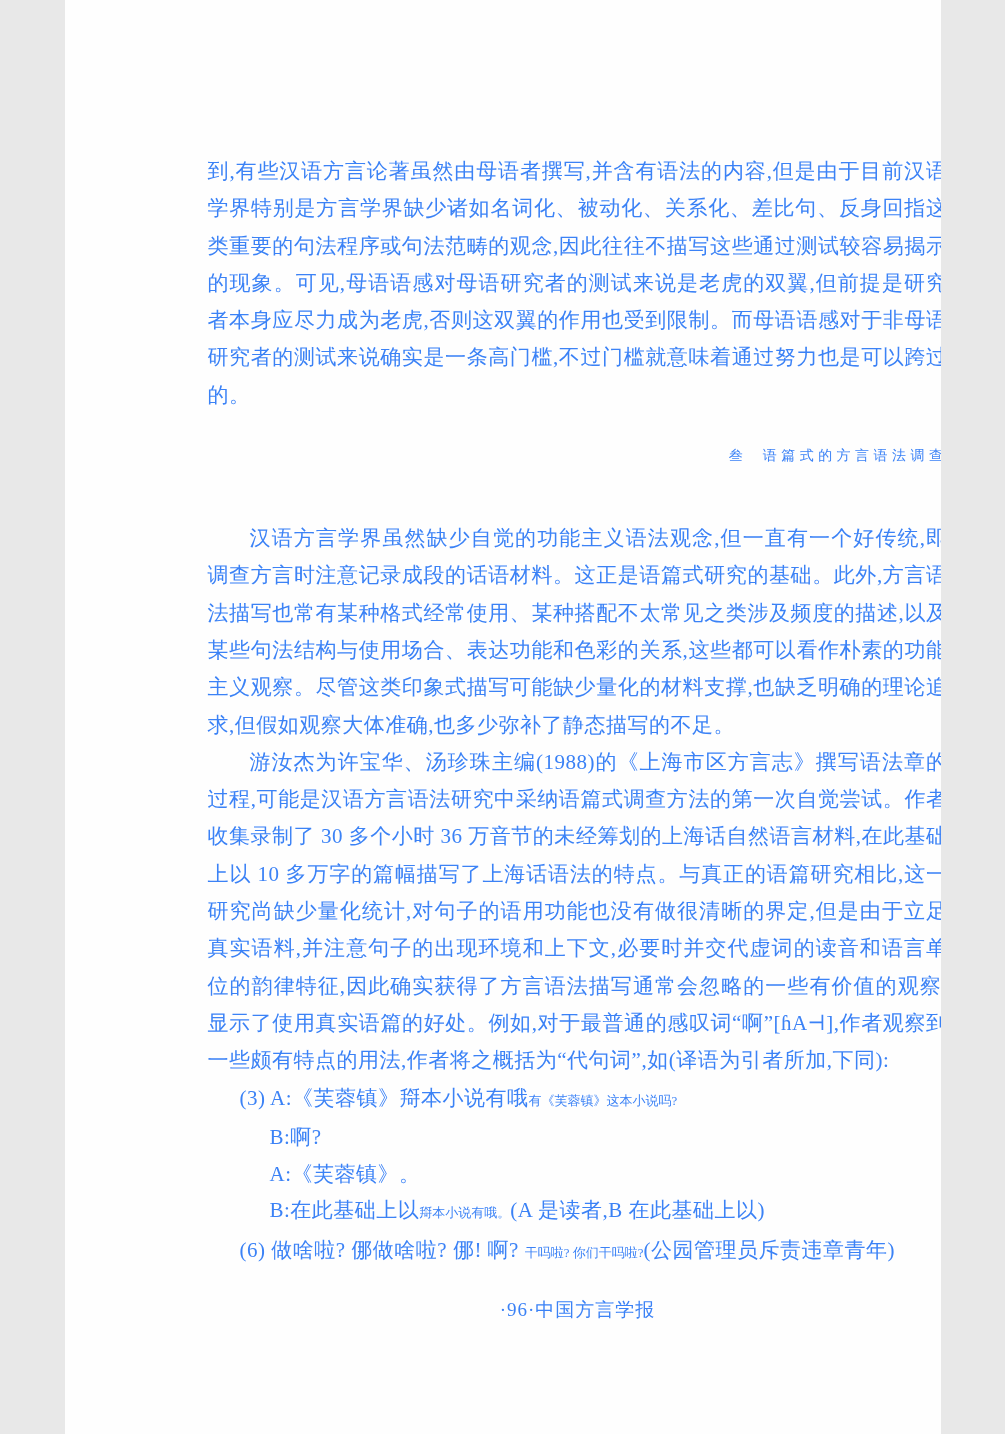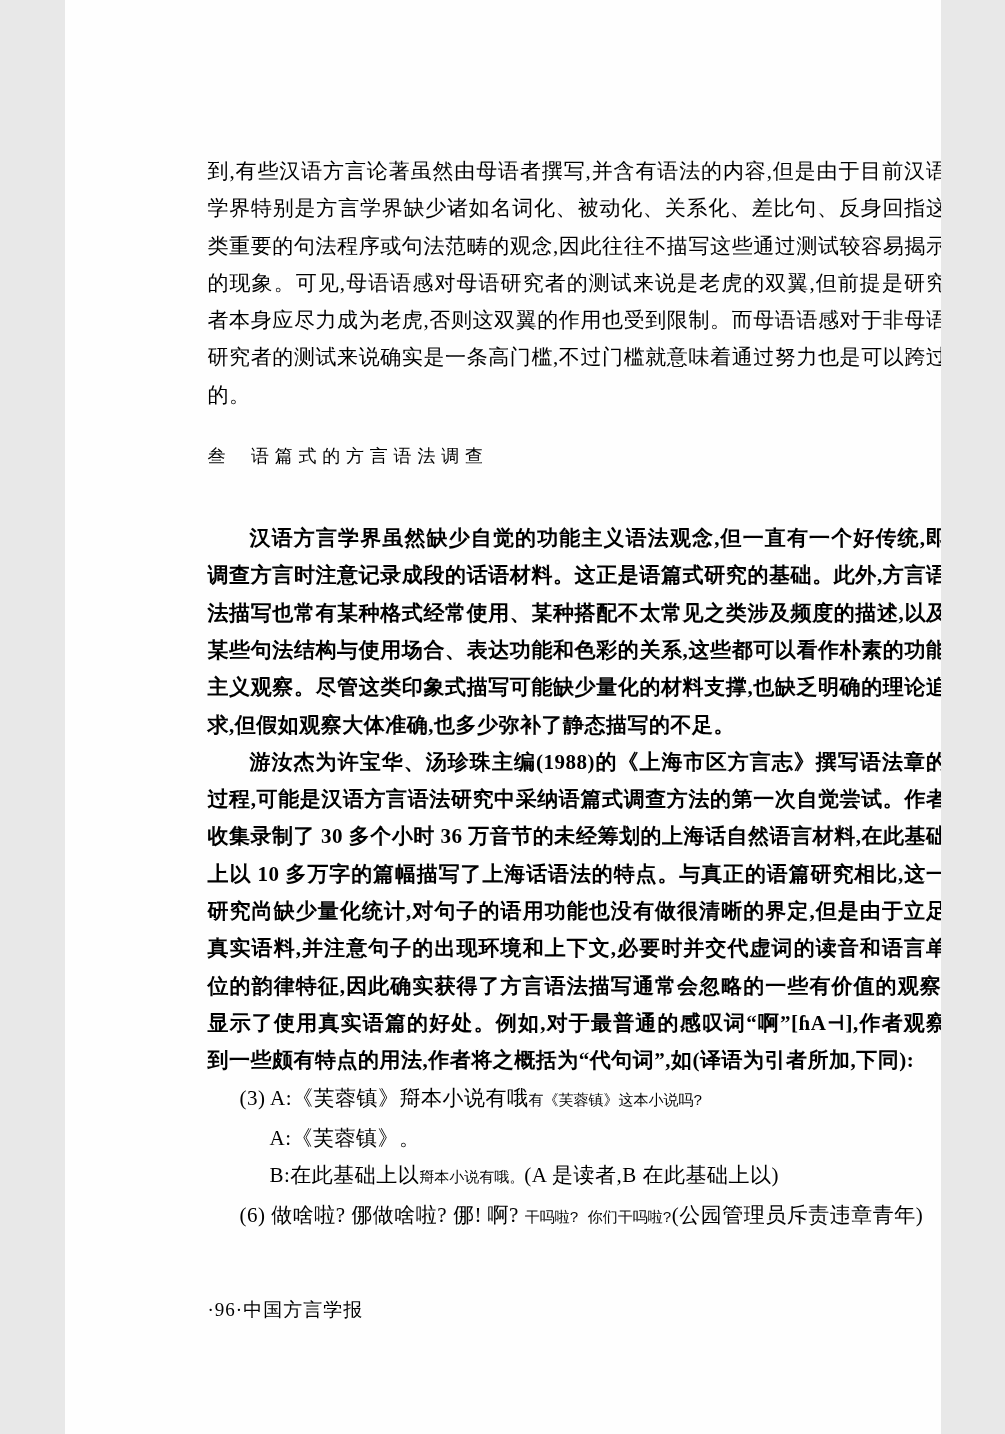--- a/index.html
+++ b/index.html
@@ -3,65 +3,65 @@
 <meta charset="utf-8">
 <style>
   html, body { margin: 0; padding: 0; }
   body { background: #e8e8e8; }
   .page {
     position: relative;
     width: 876px;
     height: 1434px;
     margin: 0 auto;
     background: #fefefe;
-    color: #000000;
+    color: #3b82f6;
     font-family: "Liberation Serif", "DejaVu Serif", serif;
     overflow: hidden;
   }
   .content {
     position: absolute;
     left: 143px;
     top: 153px;
     width: 740px;
   }
   .body-par {
     margin: 0;
     font-size: 21px;
     line-height: 37.3px;
     text-align: justify;
     text-justify: inter-ideograph;
     letter-spacing: 0.5px;
   }
-  .indent { text-indent: 2em; font-weight: bold; }
+  .indent { text-indent: 2em; }
   .section-heading {
     margin: 27px 0 49px 0;
-    text-align: left;
-    font-size: 18px;
+    text-align: right;
+    font-size: 14px;
     font-weight: 500;
     letter-spacing: 0.32em;
     line-height: 30px;
   }
   .section-heading .num { margin-right: 1.1em; }
   .example-block { margin-left: 32px; }
   .ex-line {
     margin: 0;
     font-size: 21px;
     line-height: 36.6px;
     letter-spacing: 0.5px;
     text-align: left;
   }
   .ex-cont { margin-left: 30px; }
-  .gloss { font-size: 15px; letter-spacing: 0; font-family: Liberation Mono, monospace; }
+  .gloss { font-size: 13px; letter-spacing: 0; }
   .footer {
     position: absolute;
     left: 143px;
     top: 1297px;
     width: 740px;
     display: flex;
-    justify-content: flex-start;
+    justify-content: center;
     align-items: baseline;
     font-size: 19px;
     letter-spacing: 1px;
   }
 </style>
 </head>
 <body>
 
 <div class="page">
   <div class="content">
@@ -71,20 +71,21 @@
     <div class="section-heading">
       <span class="num">叁</span><span>语篇式的方言语法调查</span>
     </div>
 
     <p class="body-par indent">汉语方言学界虽然缺少自觉的功能主义语法观念,但一直有一个好传统,即调查方言时注意记录成段的话语材料。这正是语篇式研究的基础。此外,方言语法描写也常有某种格式经常使用、某种搭配不太常见之类涉及频度的描述,以及某些句法结构与使用场合、表达功能和色彩的关系,这些都可以看作朴素的功能主义观察。尽管这类印象式描写可能缺少量化的材料支撑,也缺乏明确的理论追求,但假如观察大体准确,也多少弥补了静态描写的不足。</p>
 
     <p class="body-par indent">游汝杰为许宝华、汤珍珠主编(1988)的《上海市区方言志》撰写语法章的过程,可能是汉语方言语法研究中采纳语篇式调查方法的第一次自觉尝试。作者收集录制了 30 多个小时 36 万音节的未经筹划的上海话自然语言材料,在此基础上以 10 多万字的篇幅描写了上海话语法的特点。与真正的语篇研究相比,这一研究尚缺少量化统计,对句子的语用功能也没有做很清晰的界定,但是由于立足真实语料,并注意句子的出现环境和上下文,必要时并交代虚词的读音和语言单位的韵律特征,因此确实获得了方言语法描写通常会忽略的一些有价值的观察,显示了使用真实语篇的好处。例如,对于最普通的感叹词“啊”[ɦA⊣],作者观察到一些颇有特点的用法,作者将之概括为“代句词”,如(译语为引者所加,下同):</p>
 
     <div class="example-block">
       <p class="ex-line"><span>(3) A:《芙蓉镇》搿本小说有哦</span><span class="gloss">有《芙蓉镇》这本小说吗?</span></p>
+      <p class="ex-line ex-cont">B:啊?</p>
       <p class="ex-line ex-cont">A:《芙蓉镇》。</p>
       <p class="ex-line ex-cont"><span>B:在此基础上以</span><span class="gloss">搿本小说有哦。</span><span>(A 是读者,B 在此基础上以)</span></p>
     </div>
 
     <div class="example-block">
       <p class="ex-line"><span>(6) 做啥啦? 㑚做啥啦? 㑚! 啊?</span> <span class="gloss">干吗啦? 你们干吗啦?</span><span>(公园管理员斥责违章青年)</span></p>
     </div>
 
 
   </div>

